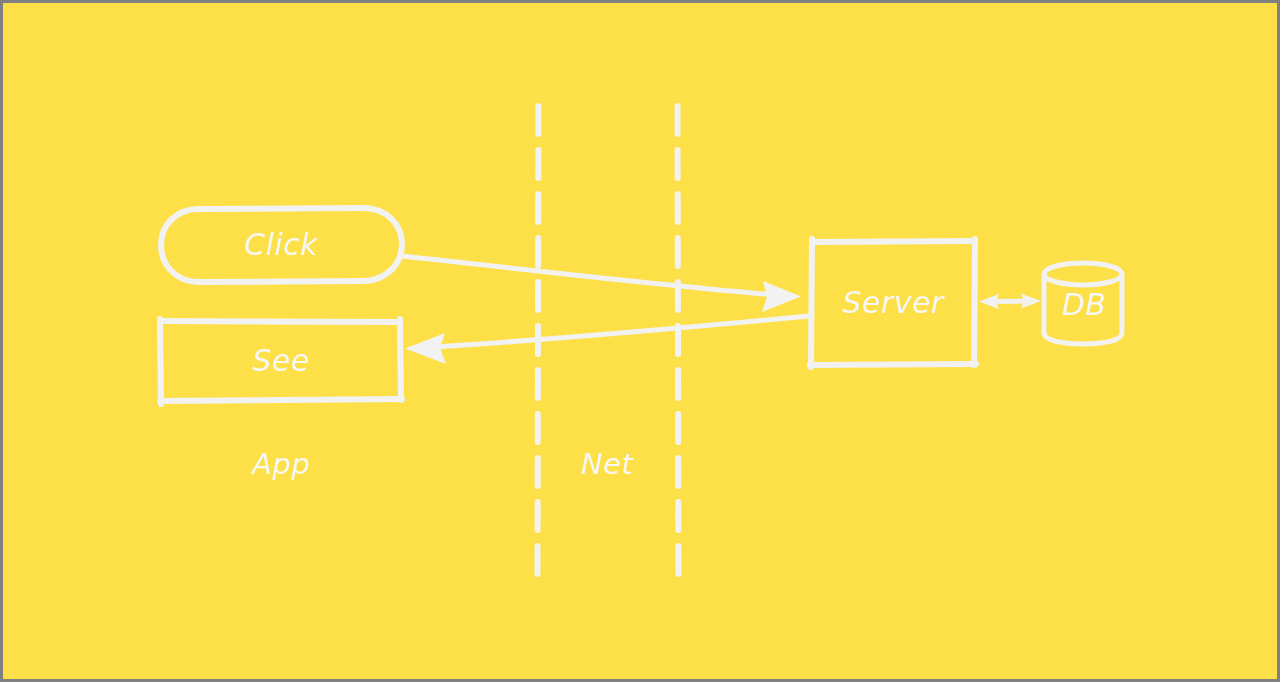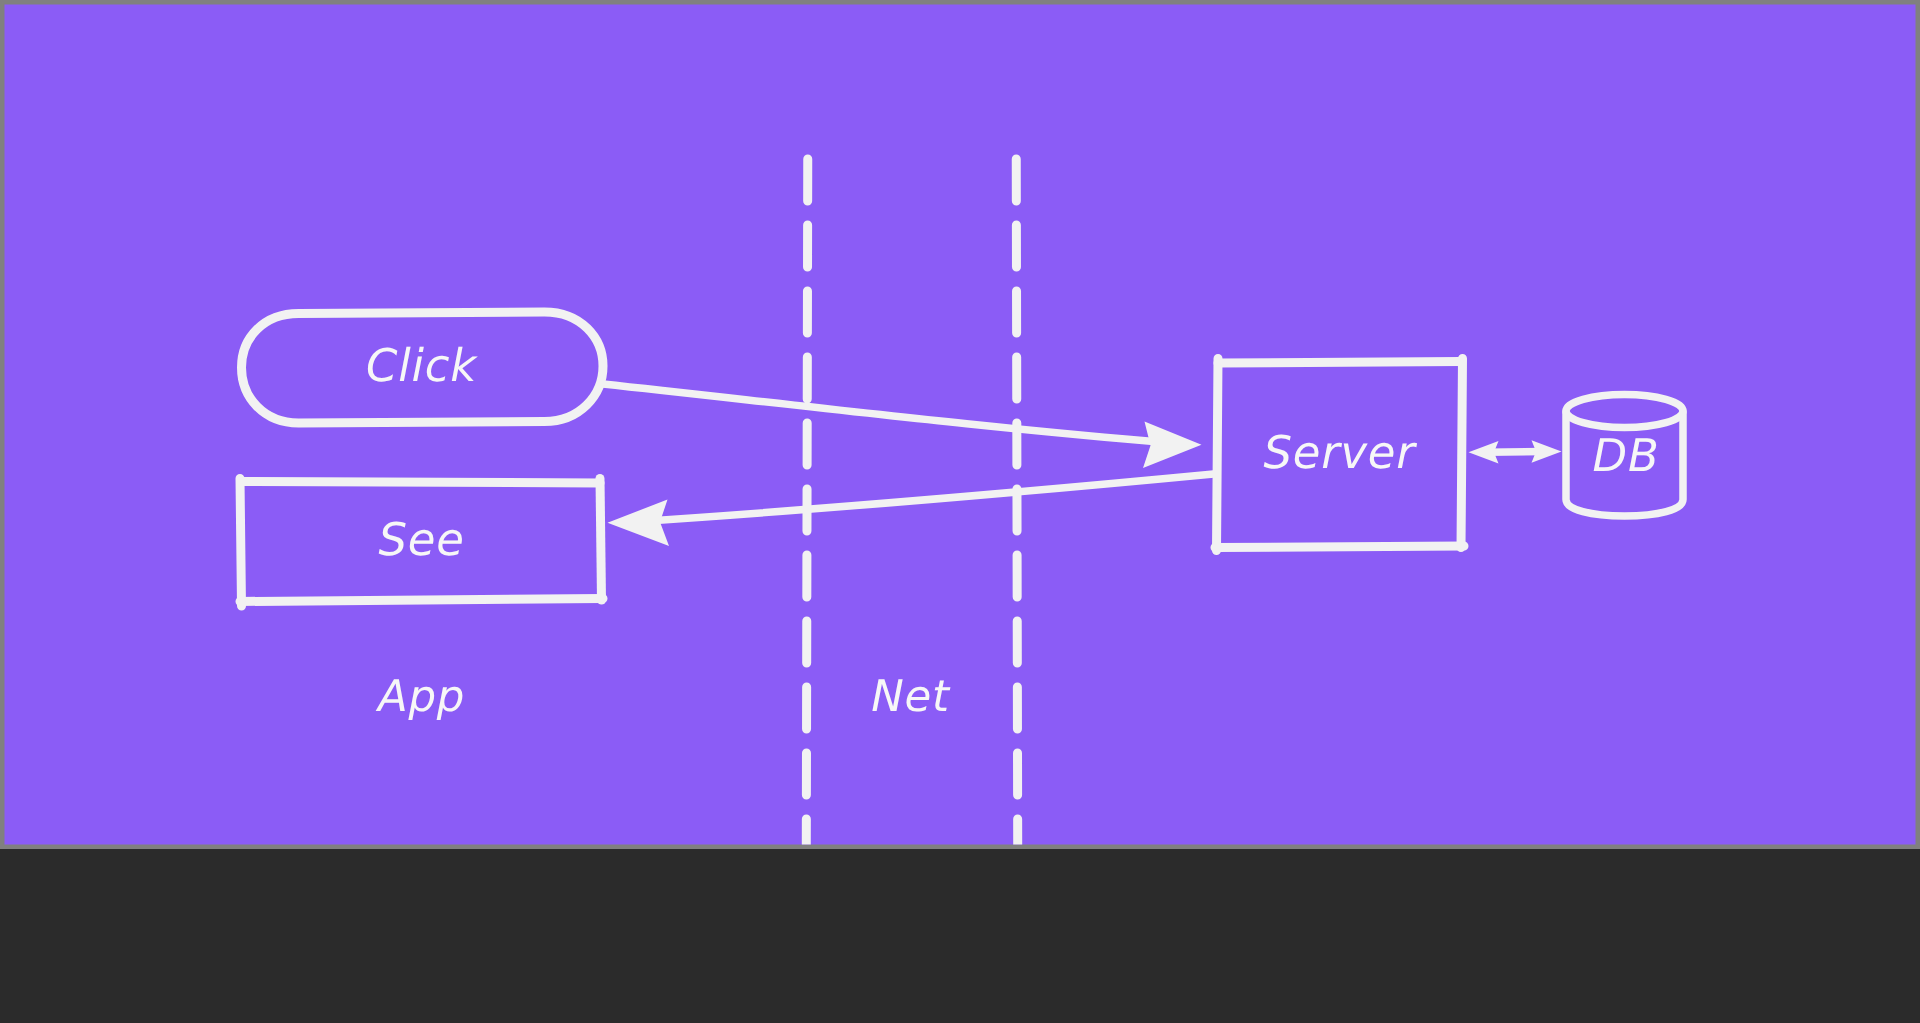--- a/index.html
+++ b/index.html
@@ -6,24 +6,24 @@
     margin: 0;
     padding: 0;
     background: #2b2b2b;
   }
   body {
     font-family: "DejaVu Sans", sans-serif;
   }
   #canvas {
     position: relative;
     width: 1280px;
-    height: 566px;
+    height: 682px;
     box-sizing: border-box;
     border: 3px solid #808080;
-    background: #8b5cf6;
+    background: #fde047;
     overflow: hidden;
   }
   #diagram {
     position: absolute;
     left: 0;
     top: 0;
     width: 1280px;
     height: 682px;
     display: block;
   }

